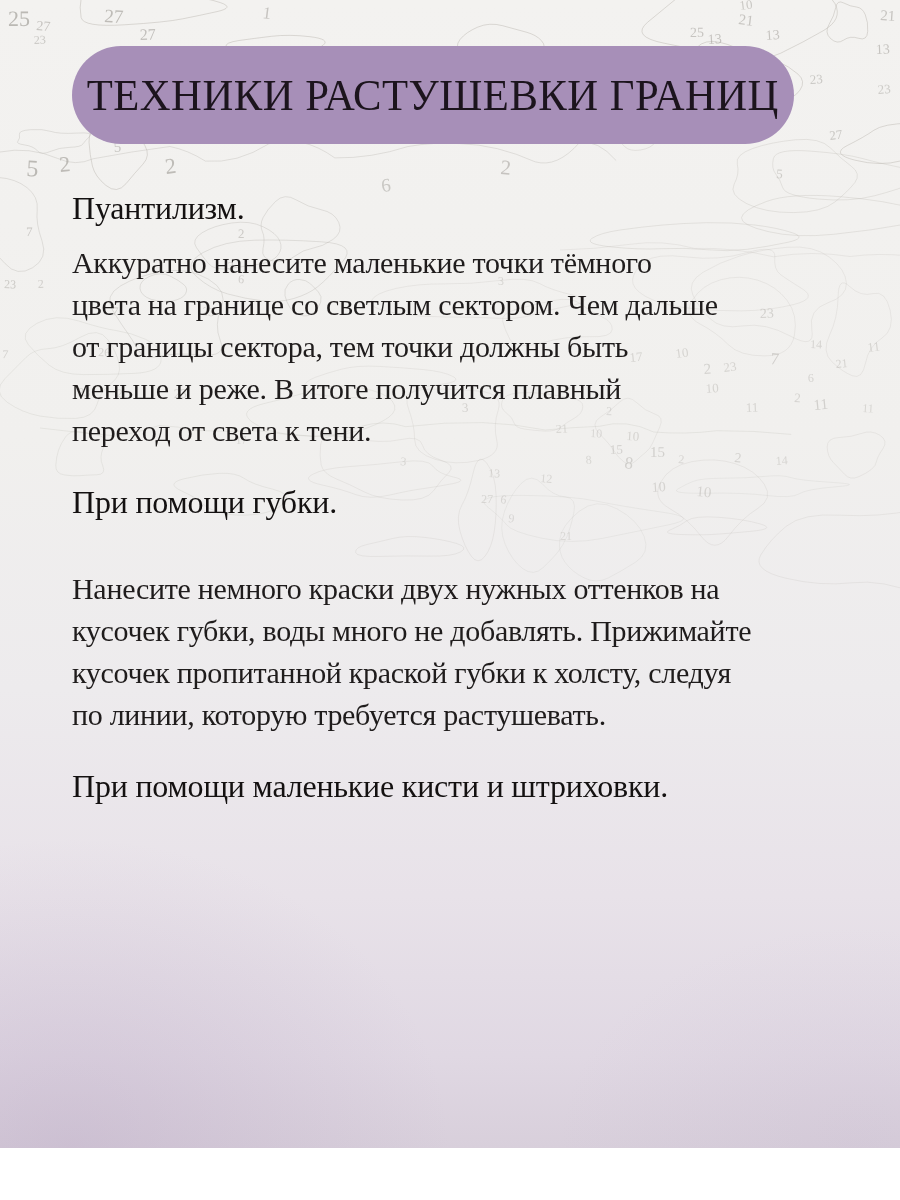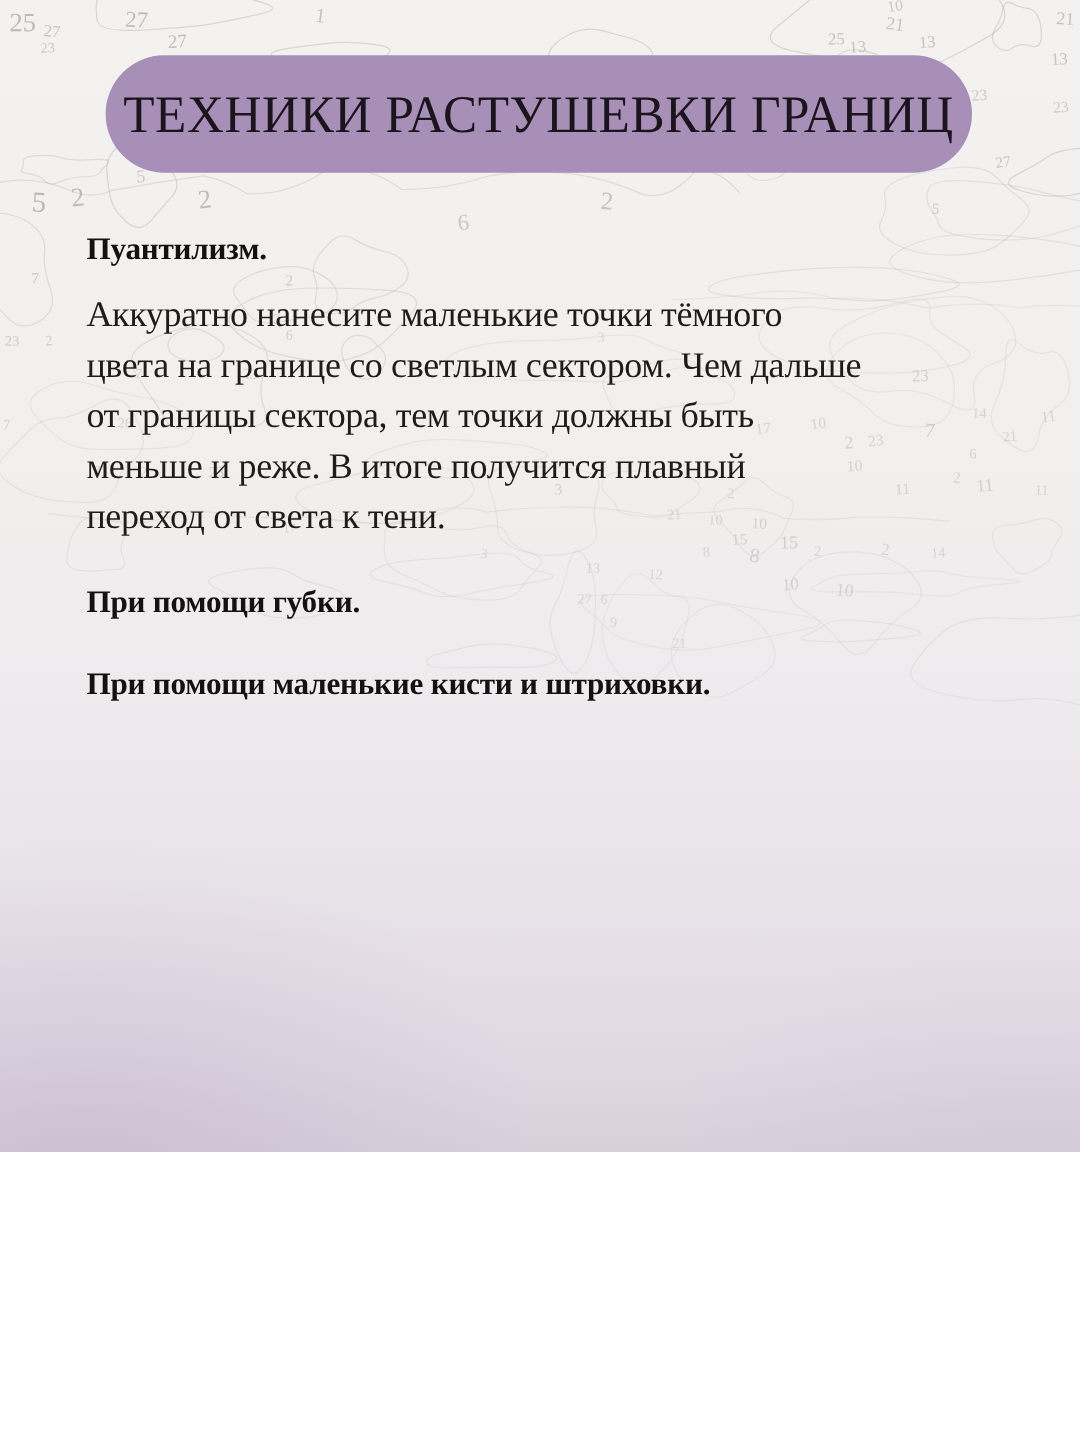--- a/index.html
+++ b/index.html
@@ -3,63 +3,63 @@
 <meta charset="utf-8">
 <style>
   html, body {
     margin: 0; padding: 0;
     width: 900px; height: 1200px;
     overflow: hidden;
     font-family: "Liberation Serif", "DejaVu Serif", serif;
   }
   .page {
     position: relative;
-    width: 900px; height: 960px;
+    width: 900px; height: 1148px;
     background: linear-gradient(180deg,
       #f3f2f0 0%, #f1f0ee 38%, #edebed 60%,
       #e8e2e9 78%, #e0d8e3 92%, #d8cfdb 100%);
     overflow: hidden;
   }
   .bg-tint {
     position: absolute; inset: 0;
     background:
       radial-gradient(70% 45% at 8% 100%, rgba(172,150,185,0.28), rgba(172,150,185,0) 60%),
       radial-gradient(60% 35% at 95% 100%, rgba(190,175,200,0.18), rgba(190,175,200,0) 55%);
     pointer-events: none;
   }
   svg.texture {
     position: absolute; left: 0; top: 0;
     width: 900px; height: 1200px;
   }
   .banner {
     position: absolute;
-    left: 88px; top: 46px;
+    left: 72px; top: 46px;
     width: 722px; height: 98px;
     background: #a78fb8;
     border-radius: 52px;
     display: flex; align-items: center; justify-content: center;
   }
   .banner-title {
     font-size: 44px;
     font-weight: normal;
     color: #1c141d;
     letter-spacing: 0.5px;
     white-space: nowrap;
     transform: scaleX(0.97);
   }
   .content {
     position: absolute;
     left: 72px; top: 190px;
     width: 820px;
   }
   .section h2 {
     margin: 0;
-    font-size: 26px;
+    font-size: 32px;
     line-height: 36px;
-    font-weight: bold;
+    font-weight: normal;
     color: #141111;
     letter-spacing: -0.2px;
   }
   .section p {
     margin: 0;
     font-size: 30px;
     line-height: 42px;
     color: #1f1c1c;
     letter-spacing: -0.3px;
     white-space: pre;
@@ -218,20 +218,24 @@
       <h2>Пуантилизм.</h2>
       <p class="body">Аккуратно нанесите маленькие точки тёмного
 цвета на границе со светлым сектором. Чем дальше
 от границы сектора, тем точки должны быть
 меньше и реже. В итоге получится плавный
 переход от света к тени.</p>
     </div>
 
     <div class="section gap">
       <h2>При помощи губки.</h2>
+      <p class="body">Нанесите немного краски двух нужных оттенков на
+кусочек губки, воды много не добавлять. Прижимайте
+кусочек пропитанной краской губки к холсту, следуя
+по линии, которую требуется растушевать.</p>
     </div>
 
     <div class="section gap">
       <h2>При помощи маленькие кисти и штриховки.</h2>
     </div>
 
   </div>
 </div>
 
 </body></html>

